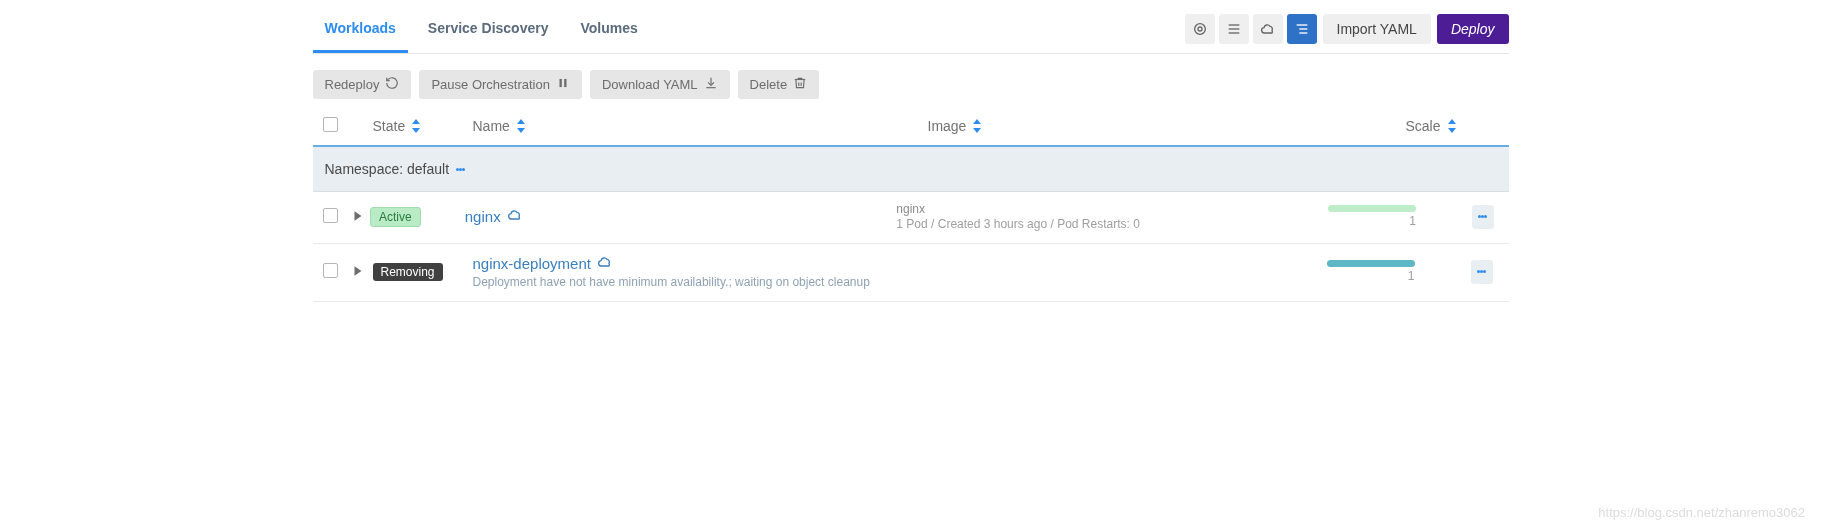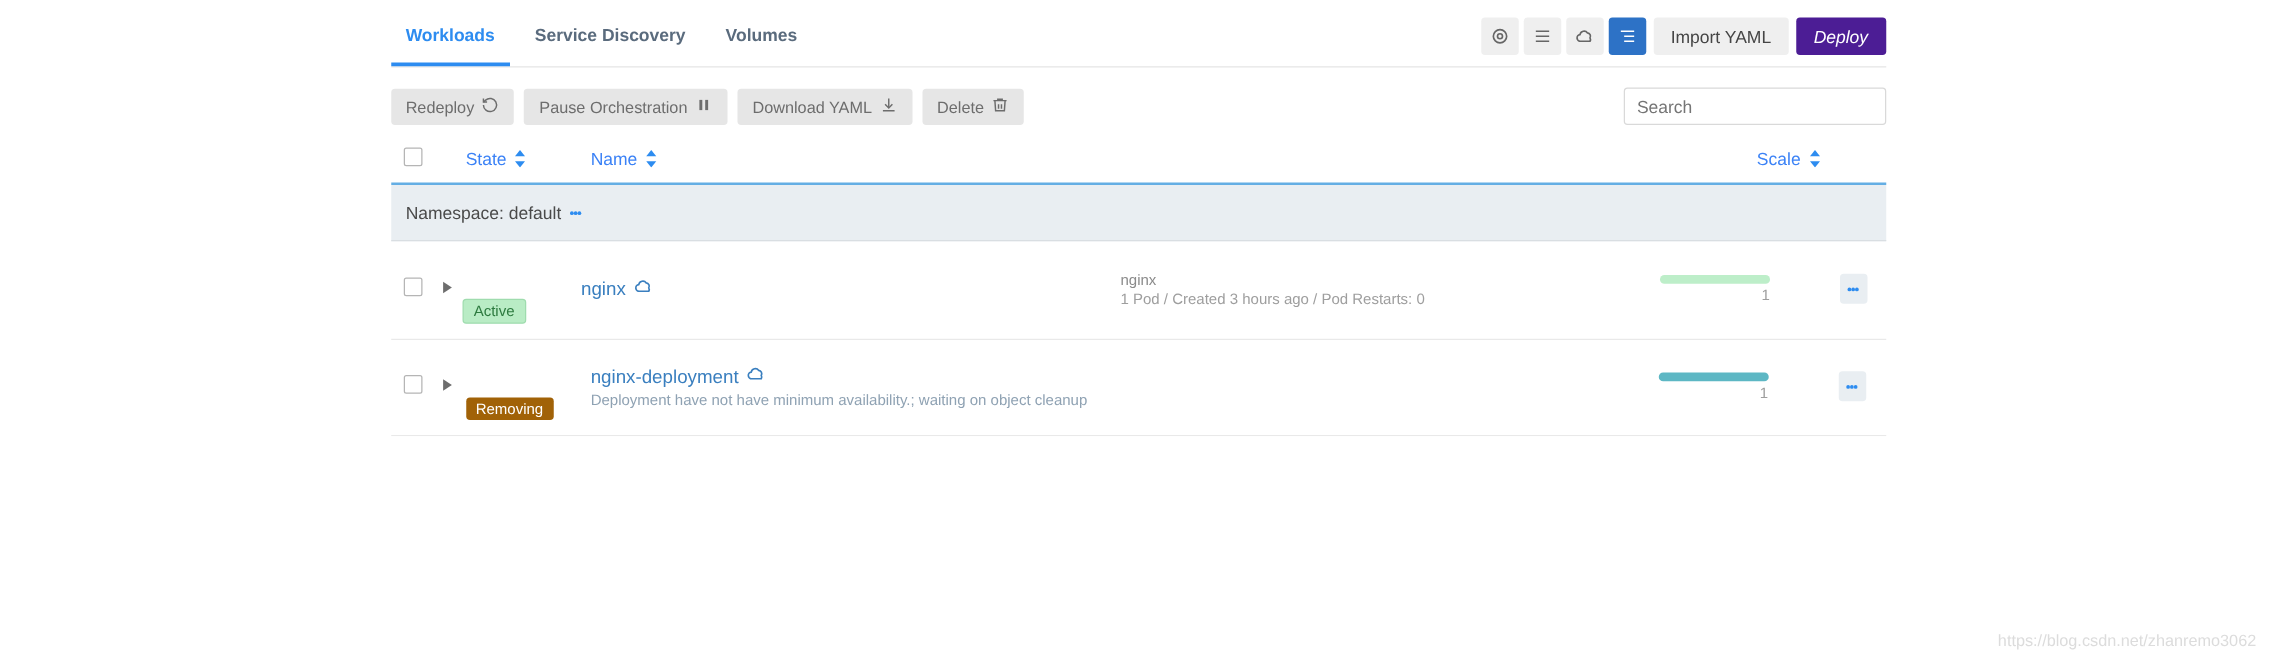--- a/index.html
+++ b/index.html
@@ -49,44 +49,44 @@
   .theadrow {
     display: flex; align-items: center; padding: 8px 10px 10px;
     border-bottom: 2px solid #64aee4;
   }
   .col-check { width: 50px; }
   .col-state { width: 100px; }
   .col-name  { width: 455px; }
   .col-image { width: 455px; }
   .col-scale { flex: 1; text-align: right; padding-right: 42px; }
   .col-menu  { width: 28px; }
-  .th { color: #3b82f6; cursor: pointer; display: inline-flex; align-items: center; gap: 6px; }
+  .th { color: #737373; cursor: pointer; display: inline-flex; align-items: center; gap: 6px; }
   .sorticon { width: 10px; height: 14px; }
 
   .grouprow {
     display: flex; align-items: center; justify-content: flex-start;
     background: #e9eef2; padding: 10px 12px; font-size: 14px; color: #4a4a4a;
     border-bottom: 1px solid #d9dee2;
   }
 
   .row {
     display: flex; align-items: center; padding: 10px 10px 12px;
     border-bottom: 1px solid #e9e9e9;
   }
   .checkbox {
     width: 15px; height: 15px; border: 1.5px solid #b5b5b5; border-radius: 2px;
     display: inline-block; cursor: pointer; background: #fff;
   }
   .play { width: 14px; height: 14px; margin-left: 10px; cursor: pointer; display:inline-block; }
   .play svg { width: 14px; height: 14px; }
   .badge {
-    display: inline-block; padding: 2px 8px; border-radius: 3px; font-size: 12px; margin-top: 36px;
+    display: inline-block; padding: 2px 8px; border-radius: 3px; font-size: 12px;
   }
   .badge.active   { background: #b9ecc5; color: #2d7a3f; border: 1px solid #9fdcae; }
-  .badge.removing { background: #a16207; color: #fff; }
+  .badge.removing { background: #404040; color: #fff; }
   .name-link { color: #3a7fbf; cursor: pointer; display: inline-flex; align-items: center; gap: 6px; font-size: 15px; }
   .redeploy-icon svg { width: 16px; height: 16px; }
   .name-sub { color: #8fa2b3; font-size: 12px; margin-top: 2px; }
   .img-main { color: #8b8b8b; font-size: 12px; }
   .img-sub  { color: #9e9e9e; font-size: 12px; margin-top: 1px; }
   .scalewrap { display: flex; flex-direction: column; align-items: flex-end; gap: 2px; padding-right: 14px; }
   .scalebar { width: 88px; height: 7px; border-radius: 4px; }
   .scalebar.green { background: #bdeec9; }
   .scalebar.teal  { background: #5db7c4; }
   .scalecount { color: #9e9e9e; font-size: 12px; }
@@ -174,34 +174,40 @@
         <span>Delete</span>
         <span><svg viewBox="0 0 24 24" fill="none" stroke="#6d6d6d" stroke-width="2">
               <polyline points="3 6 5 6 21 6"></polyline>
               <path d="M19 6l-1 14H6L5 6"></path>
               <path d="M10 11v6"></path>
               <path d="M14 11v6"></path>
               <path d="M9 6V4h6v2"></path>
             </svg></span>
       </button>
     </div>
-    <input type="text" class="search" placeholder="Search" style="">
   </div>
 
   <div class="theadrow">
     <div class="col-check"><span class="checkbox"></span></div>
     <div class="col-state"><span class="th">
           <span>State</span>
           <svg class="sorticon" viewBox="0 0 10 14" fill="#2d8cf0">
             <polygon points="5,0 9,5 1,5"></polygon>
             <polygon points="5,14 9,9 1,9"></polygon>
           </svg>
         </span></div>
     <div class="col-name"><span class="th">
           <span>Name</span>
+          <svg class="sorticon" viewBox="0 0 10 14" fill="#2d8cf0">
+            <polygon points="5,0 9,5 1,5"></polygon>
+            <polygon points="5,14 9,9 1,9"></polygon>
+          </svg>
+        </span></div>
+    <div class="col-image"><span class="th">
+          <span>Image</span>
           <svg class="sorticon" viewBox="0 0 10 14" fill="#2d8cf0">
             <polygon points="5,0 9,5 1,5"></polygon>
             <polygon points="5,14 9,9 1,9"></polygon>
           </svg>
         </span></div>
     <div class="col-scale"><span class="th">
           <span>Scale</span>
           <svg class="sorticon" viewBox="0 0 10 14" fill="#2d8cf0">
             <polygon points="5,0 9,5 1,5"></polygon>
             <polygon points="5,14 9,9 1,9"></polygon>

